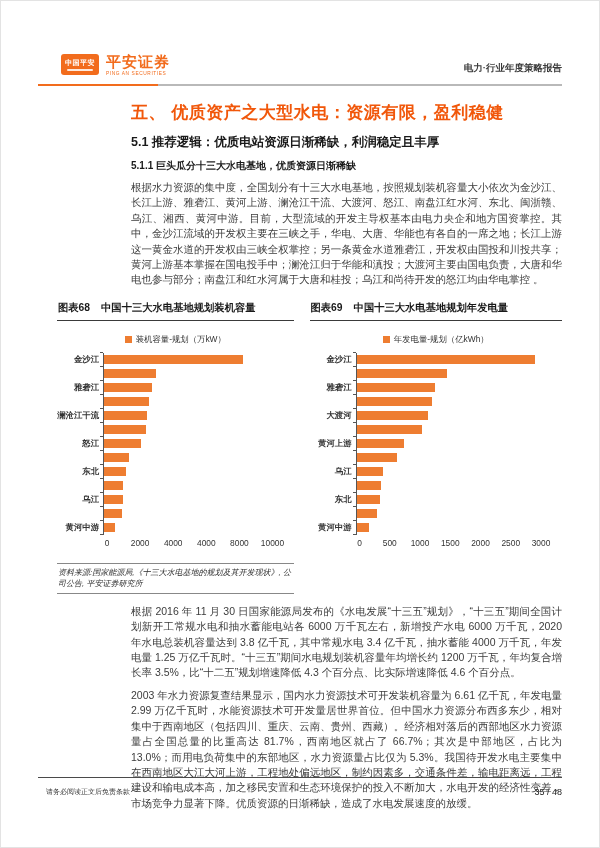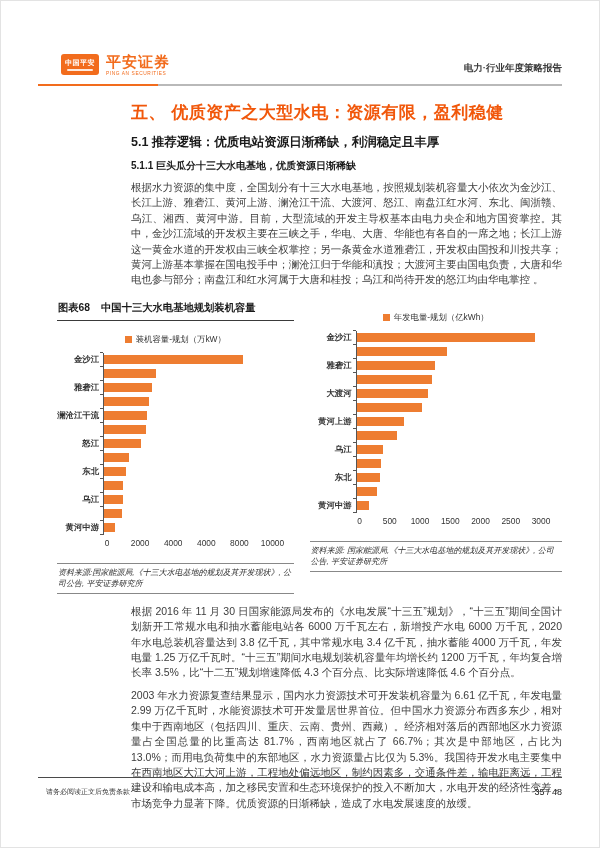--- a/index.html
+++ b/index.html
@@ -180,20 +180,24 @@
           <span class="xtick" style="left: 0%;">0</span>
           <span class="xtick" style="left: 20%;">2000</span>
           <span class="xtick" style="left: 40%;">4000</span>
           <span class="xtick" style="left: 60%;">4000</span>
           <span class="xtick" style="left: 80%;">8000</span>
           <span class="xtick" style="left: 100%;">10000</span>
         </div>
       <div class="fig-source">资料来源:国家能源局,《十三大水电基地的规划及其开发现状》, 公司公告, 平安证券研究所</div>
     </div>
     <div class="figure right">
+      <div class="fig-titlebar">
+        <span>图表69</span>
+        <span>中国十三大水电基地规划年发电量</span>
+      </div>
       <div class="fig-legend">
         <span class="legend-swatch" style="background: rgb(238, 125, 49);"></span>
         <span>年发电量-规划（亿kWh）</span>
       </div>
       <div class="fig-plot">
           <div class="bar-row">
             <span class="bar-label">金沙江</span>
             <span class="bar-track">
               <span class="bar" style="width: 96.6667%; background: rgb(238, 125, 49);"></span>
             </span>
@@ -273,21 +277,20 @@
         </div>
       <div class="fig-xaxis">
           <span class="xtick" style="left: 0%;">0</span>
           <span class="xtick" style="left: 16.6667%;">500</span>
           <span class="xtick" style="left: 33.3333%;">1000</span>
           <span class="xtick" style="left: 50%;">1500</span>
           <span class="xtick" style="left: 66.6667%;">2000</span>
           <span class="xtick" style="left: 83.3333%;">2500</span>
           <span class="xtick" style="left: 100%;">3000</span>
         </div>
-      <div class="fig-source">资料来源: 国家能源局,《十三大水电基地的规划及其开发现状》, 公司公告, 平安证券研究所</div>
     </div>
   </div>
 
   <div class="content">
     <div class="para" style="margin-top:10px">根据 2016 年 11 月 30 日国家能源局发布的《水电发展“十三五”规划》，“十三五”期间全国计划新开工常规水电和抽水蓄能电站各 6000 万千瓦左右，新增投产水电 6000 万千瓦，2020 年水电总装机容量达到 3.8 亿千瓦，其中常规水电 3.4 亿千瓦，抽水蓄能 4000 万千瓦，年发电量 1.25 万亿千瓦时。“十三五”期间水电规划装机容量年均增长约 1200 万千瓦，年均复合增长率 3.5%，比“十二五”规划增速降低 4.3 个百分点、比实际增速降低 4.6 个百分点。</div>
     <div class="para">2003 年水力资源复查结果显示，国内水力资源技术可开发装机容量为 6.61 亿千瓦，年发电量 2.99 万亿千瓦时，水能资源技术可开发量居世界首位。但中国水力资源分布西多东少，相对集中于西南地区（包括四川、重庆、云南、贵州、西藏）。经济相对落后的西部地区水力资源量占全国总量的比重高达 81.7%，西南地区就占了 66.7%；其次是中部地区，占比为 13.0%；而用电负荷集中的东部地区，水力资源量占比仅为 5.3%。我国待开发水电主要集中在西南地区大江大河上游，工程地处偏远地区，制约因素多，交通条件差，输电距离远，工程建设和输电成本高，加之移民安置和生态环境保护的投入不断加大，水电开发的经济性变差，市场竞争力显著下降。优质资源的日渐稀缺，造成了水电发展速度的放缓。</div>
   </div>
 
   <div class="footer">
     <div class="footer-row">

